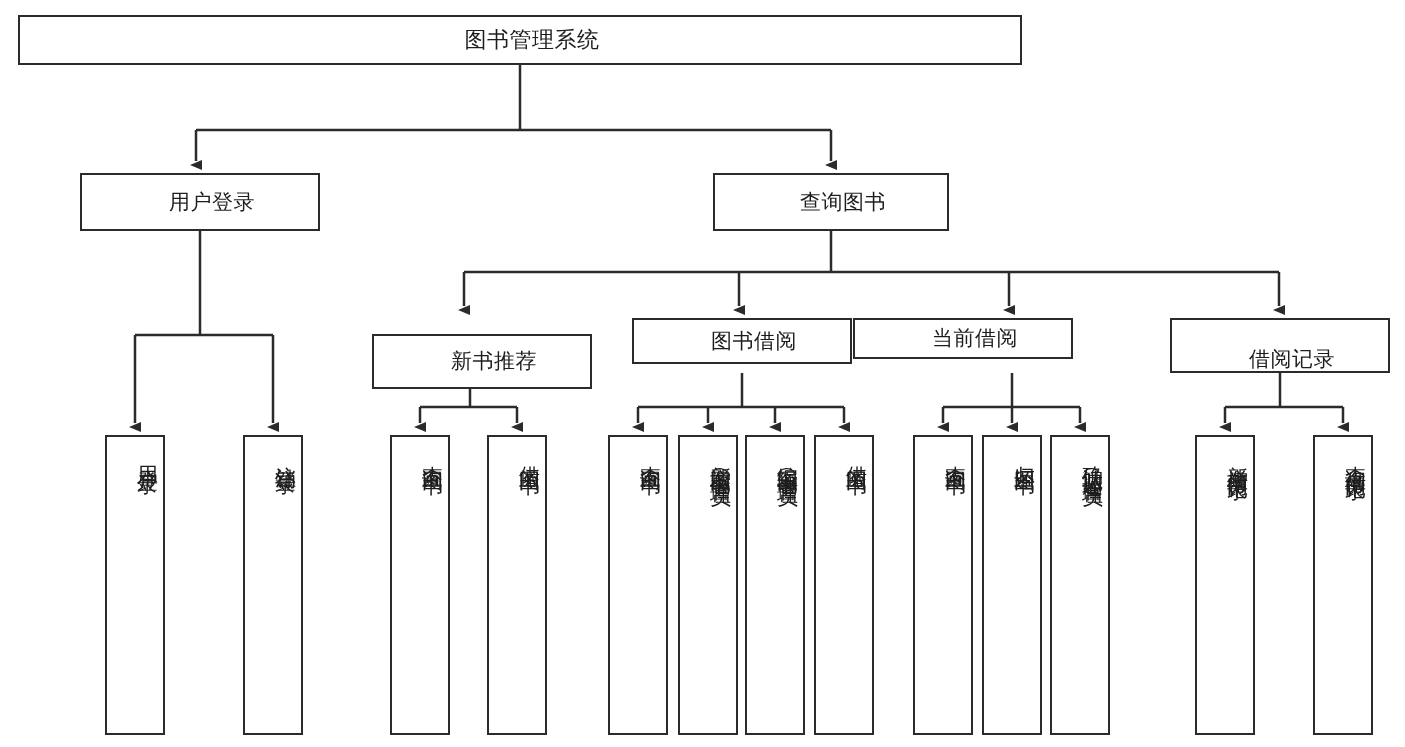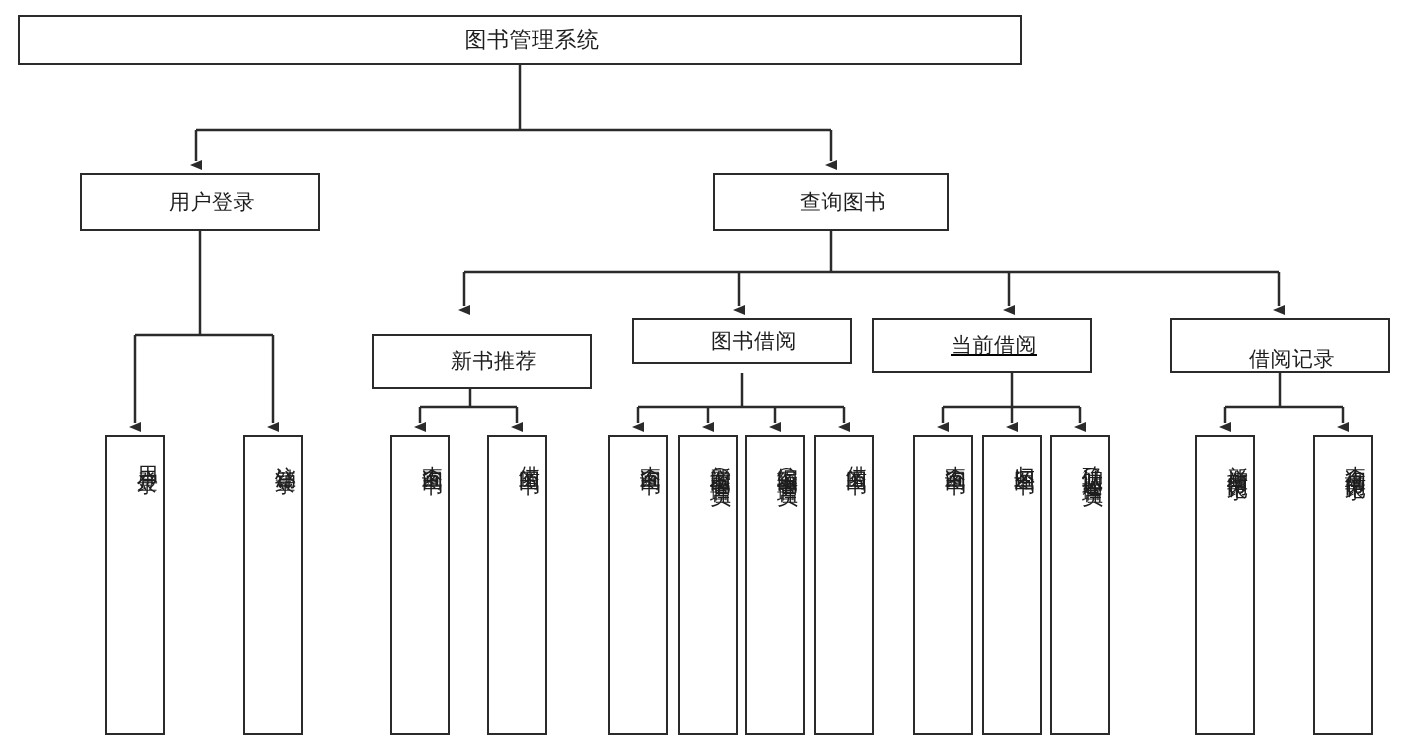--- a/index.html
+++ b/index.html
@@ -125,21 +125,21 @@
       </div>
       <div class="node horizontal" style="left: 713px; top: 173px; width: 236px; height: 58px;">
         <span class="node-label">查询图书</span>
       </div>
       <div class="node horizontal" style="left: 372px; top: 318px; width: 220px; height: 55px; margin-top: 16px;">
         <span class="node-label">新书推荐</span>
       </div>
       <div class="node horizontal" style="left: 632px; top: 318px; width: 220px; height: 46px;">
         <span class="node-label">图书借阅</span>
       </div>
-      <div class="node horizontal" style="left: 872px; top: 318px; width: 220px; height: 55px; text-decoration: underline;">
+      <div class="node horizontal" style="left: 853px; top: 318px; width: 220px; height: 41px;">
         <span class="node-label">当前借阅</span>
       </div>
       <div class="node horizontal" style="left: 1170px; top: 318px; width: 220px; height: 55px; align-items: flex-end;">
         <span class="node-label">借阅记录</span>
       </div>
       <div class="node vertical" style="left: 105px; top: 435px; width: 60px; height: 300px;">
         <span class="node-label">用户登录</span>
       </div>
       <div class="node vertical" style="left: 243px; top: 435px; width: 60px; height: 300px;">
         <span class="node-label">注销登录</span>

